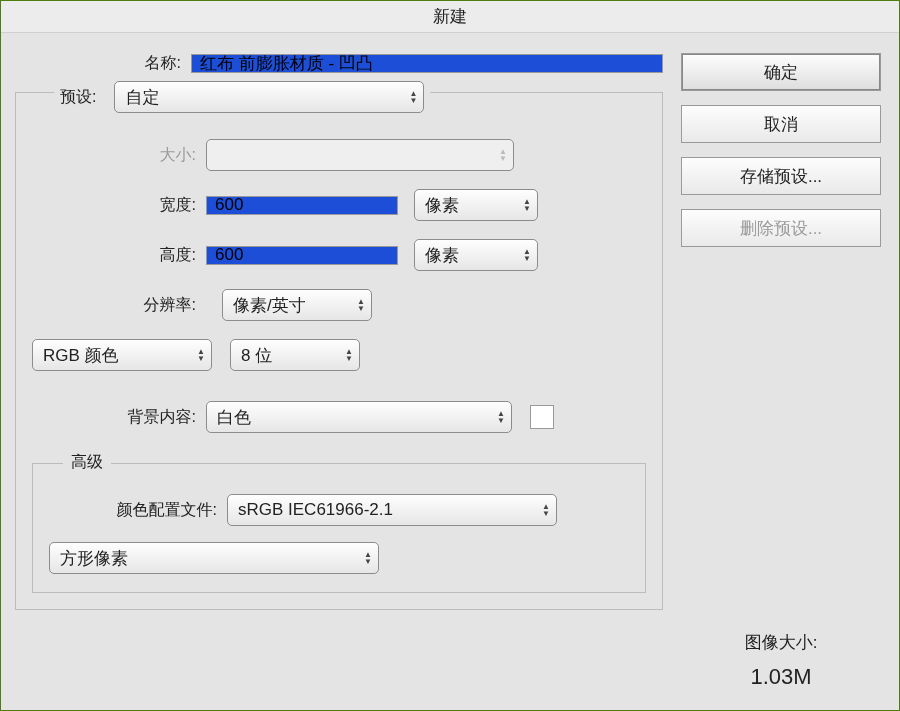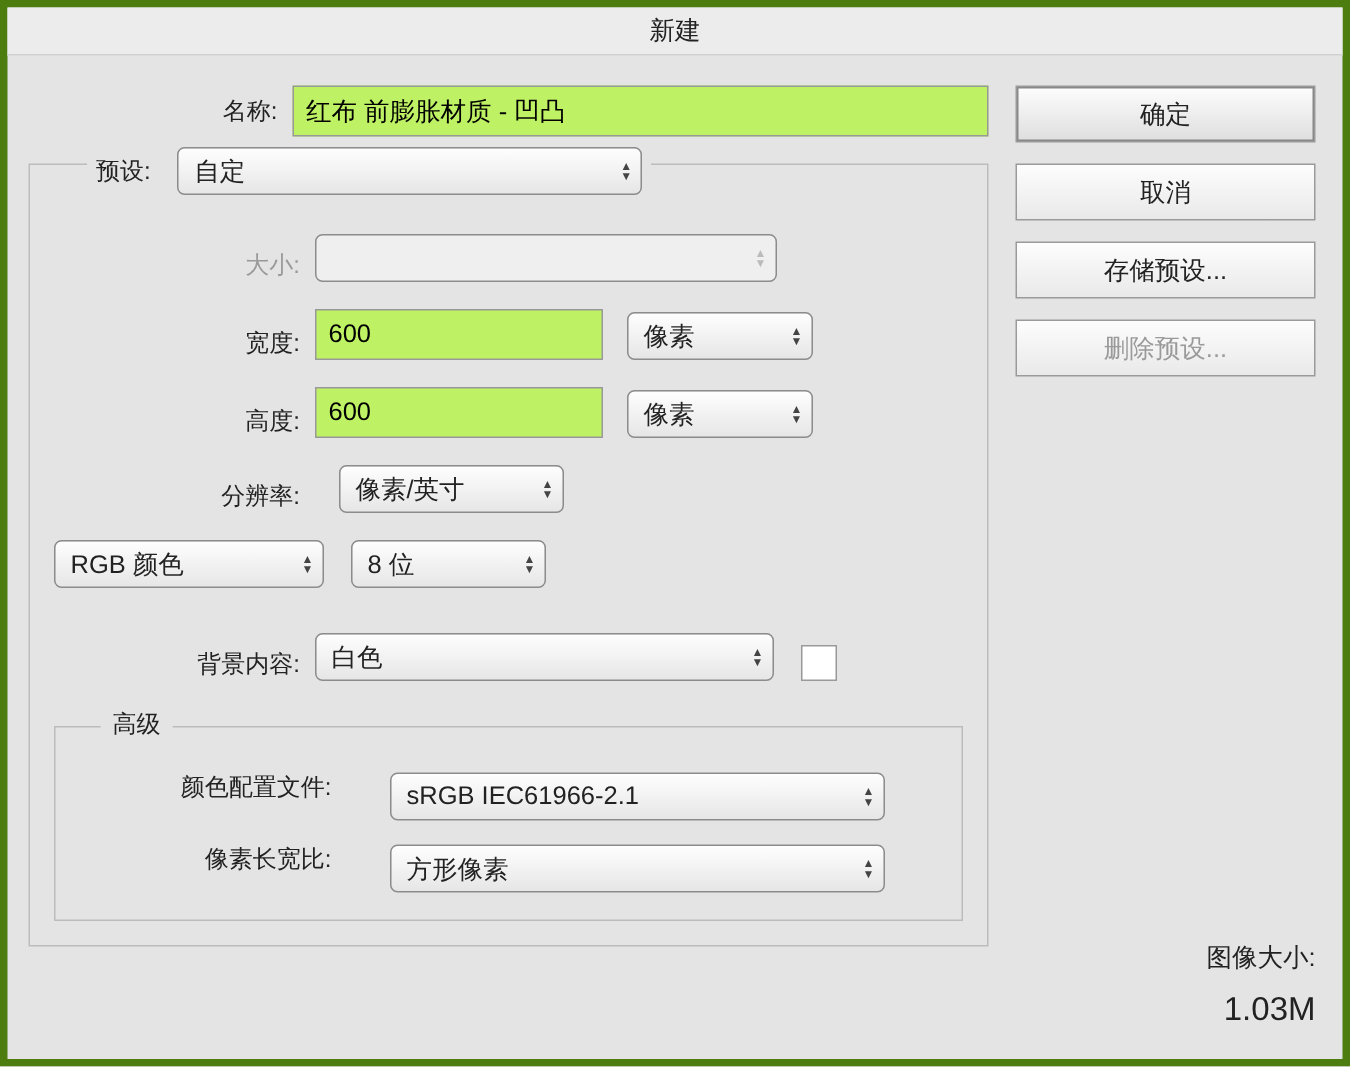--- a/index.html
+++ b/index.html
@@ -10,21 +10,21 @@
     background: #eaeaea;
     color: #222;
     width: 900px;
     height: 711px;
     overflow: hidden;
   }
   .dialog {
     width: 900px;
     height: 711px;
     background: #e4e4e4;
-    border: 5px solid #4d7c0f;
+    border: 1px solid #4d7c0f;
     display: flex;
     flex-direction: column;
   }
   .titlebar {
     height: 32px;
     text-align: center;
     line-height: 32px;
     font-size: 17px;
     background: #ececec;
     border-bottom: 1px solid #d0d0d0;
@@ -67,23 +67,23 @@
     align-items: center;
     margin-bottom: 18px;
   }
   .label {
     text-align: right;
     padding-right: 10px;
     white-space: nowrap;
   }
   .label.disabled { color: #9a9a9a; }
   input[type="text"] {
-    height: 34px;
+    height: 19px;
     border: 1px solid #999;
-    background: #bef264;
+    background: #1d4ed8;
     padding: 0 8px;
     font-size: 17px;
     font-family: inherit;
   }
   input.focus {
     outline: 2px solid #88b0d8;
     outline-offset: -1px;
   }
   .select {
     height: 32px;
@@ -127,21 +127,21 @@
     position: absolute;
     top: -12px;
     left: 38px;
     background: #e4e4e4;
     padding: 0 6px;
     display: flex;
     align-items: center;
     gap: 8px;
   }
   .preset-legend .select { width: 310px; height: 32px; }
-  .inner-row { display: flex; align-items: flex-end; margin-bottom: 18px; }
+  .inner-row { display: flex; align-items: center; margin-bottom: 18px; }
   .inner-row .label { width: 174px; }
   .inner-row input[type="text"] { width: 192px; }
   .inner-row .unit-select { width: 124px; margin-left: 16px; }
   .colormode-row .select.mode { width: 180px; }
   .colormode-row .select.bitdepth { width: 130px; margin-left: 18px; }
   .bgcontent-row .select { width: 306px; }
   .swatch {
     width: 24px;
     height: 24px;
     border: 1px solid #999;
@@ -154,26 +154,26 @@
     margin-top: 30px;
     position: relative;
   }
   .adv-legend {
     position: absolute;
     top: -12px;
     left: 30px;
     background: #e4e4e4;
     padding: 0 8px;
   }
-  .adv-row { display: flex; margin-bottom: 16px; gap: 29px; }
+  .adv-row { display: flex; align-items: center; margin-bottom: 16px; }
   .adv-row .label { width: 178px; }
   .adv-row .select { flex: 1; max-width: 330px; }
   .imgsize-block {
     margin-top: auto;
-    text-align: right;
+    text-align: center;
     padding-top: 230px;
   }
   .imgsize-label { font-size: 17px; margin-bottom: 10px; }
   .imgsize-val { font-size: 22px; }
 </style>
 </head>
 <body>
 
 <div class="dialog">
 
@@ -261,21 +261,20 @@
 
           <div class="adv-row">
             <div class="label">颜色配置文件:</div>
             <div class="select">
               <span>sRGB IEC61966-2.1</span>
               <span class="arrows">▲<br>▼</span>
             </div>
           </div>
 
           <div class="adv-row" style="margin-bottom:4px">
-            <div class="label">像素长宽比:</div>
             <div class="select">
               <span>方形像素</span>
               <span class="arrows">▲<br>▼</span>
             </div>
           </div>
         </div>
 
       </div>
     </div>
 

